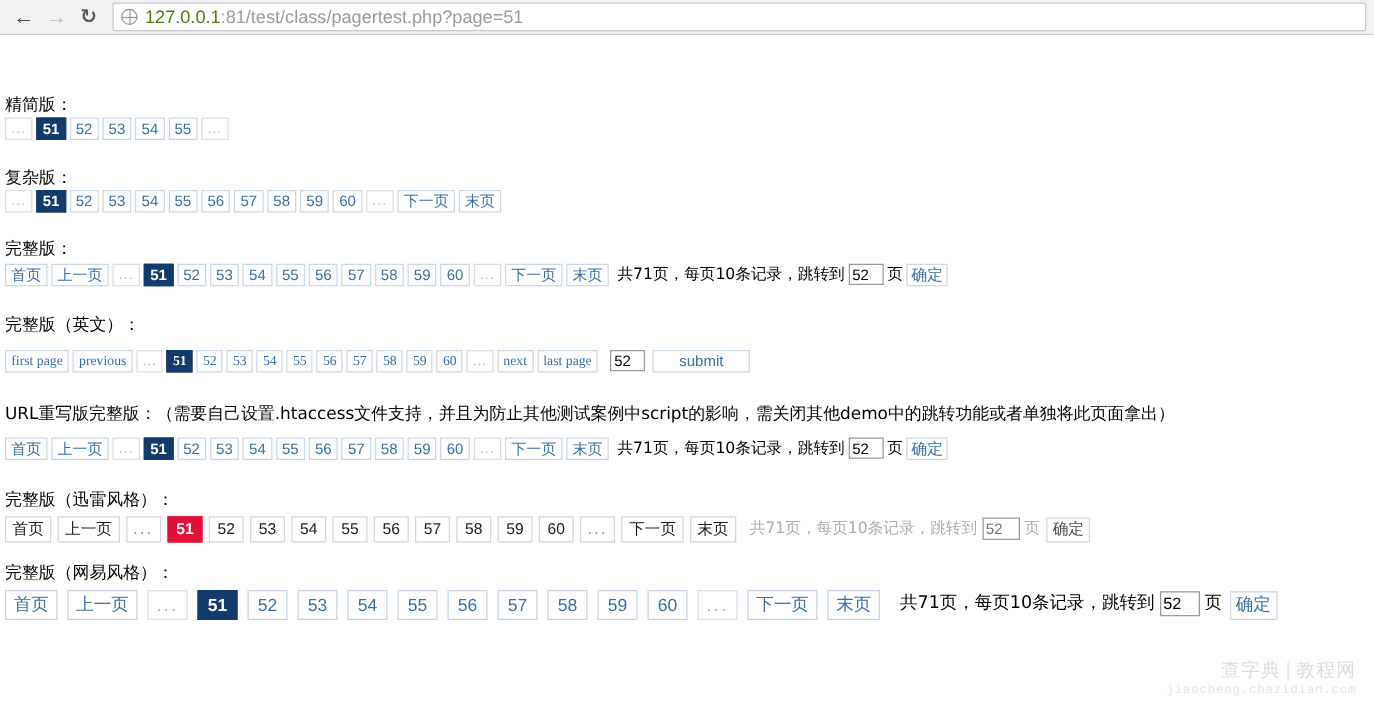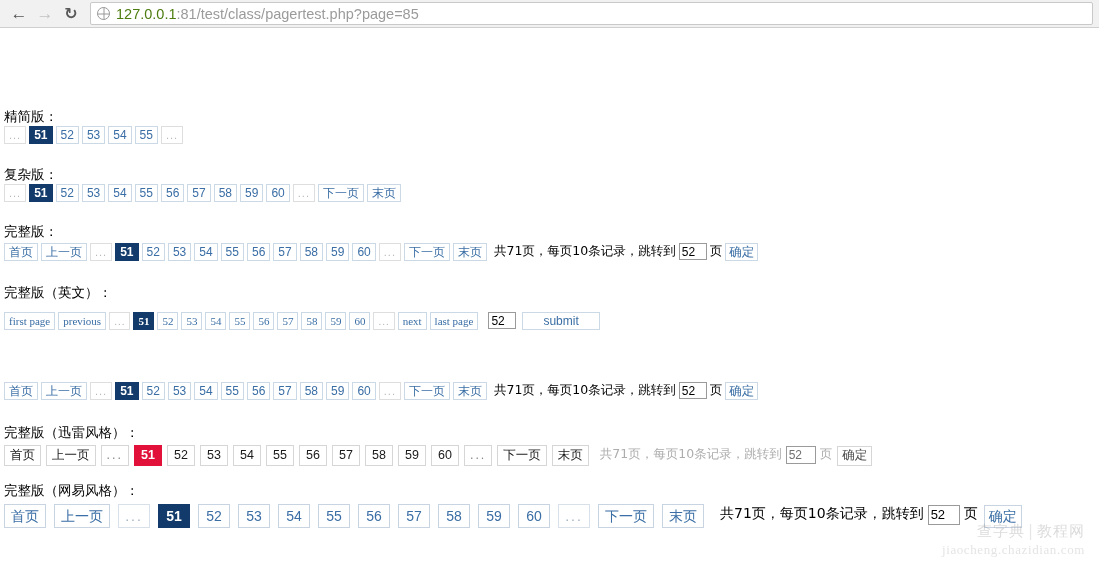--- a/index.html
+++ b/index.html
@@ -84,21 +84,21 @@
     line-height: 1;
     white-space: nowrap;
   }
   .note-line {
     font-family: "DejaVu Sans", "Liberation Sans", sans-serif;
     font-size: 13.5px;
     color: #000;
     line-height: 1;
     white-space: nowrap;
   }
-  .abs { position: absolute; margin-top: 32px; }
+  .abs { position: absolute; }
 
   
   .pager { display: flex; align-items: center; white-space: nowrap; }
   .pager .pg {
     display: inline-flex;
     align-items: center;
     justify-content: center;
     height: 18px;
     min-width: 19px;
     padding: 0 4px;
@@ -261,37 +261,37 @@
   }
   .watermark .wm-main {
     font-family: "DejaVu Sans", sans-serif;
     font-size: 15px;
     color: #8a8a8a;
     letter-spacing: 1px;
     white-space: nowrap;
   }
   .watermark .wm-sep { color: #b0b0b0; margin: 0 3px; }
   .watermark .wm-sub {
-    font-family: Liberation Serif, serif;
-    font-size: 13px;
+    font-family: Liberation Mono, monospace;
+    font-size: 10px;
     color: #a5a5a5;
     letter-spacing: 0.6px;
     margin-top: 1px;
   }
 </style>
 </head>
 <body>
 
 <div class="browser-bar">
   <div class="nav-btn">←</div>
   <div class="nav-btn disabled">→</div>
   <div class="nav-btn reload">↻</div>
   <div class="url-box">
     <span class="globe-icon"></span>
-    <span class="url-text"><span class="host">127.0.0.1</span><span>:81/test/class/pagertest.php?page=85</span></span>
+    <span class="url-text"><span class="host">127.0.0.1</span><span>:81/test/class/pagertest.php?page=51</span></span>
   </div>
 </div>
 
 <div class="page">
 
   <div class="heading abs" style="left:4px; top:50px;">精简版：</div>
   <div class="pager abs" style="left:4px; top:66px;">
       <a class="pg dots">...</a>
       <a class="pg current">51</a>
       <a class="pg">52</a>
@@ -362,20 +362,21 @@
       <a class="pg">60</a>
       <a class="pg dots">...</a>
       <a class="pg">next</a>
       <a class="pg">last page</a>
       <span class="info">
         <input class="jump-input" value="52" style="">
         <span class="confirm">submit</span>
       </span>
     </div>
 
+  <div class="note-line abs" style="left:4px; top:297px;">URL重写版完整版：（需要自己设置.htaccess文件支持，并且为防止其他测试案例中script的影响，需关闭其他demo中的跳转功能或者单独将此页面拿出）</div>
   <div class="pager abs" style="left:4px; top:322px;">
       <a class="pg cn">首页</a>
       <a class="pg cn">上一页</a>
       <a class="pg dots">...</a>
       <a class="pg current">51</a>
       <a class="pg">52</a>
       <a class="pg">53</a>
       <a class="pg">54</a>
       <a class="pg">55</a>
       <a class="pg">56</a>

